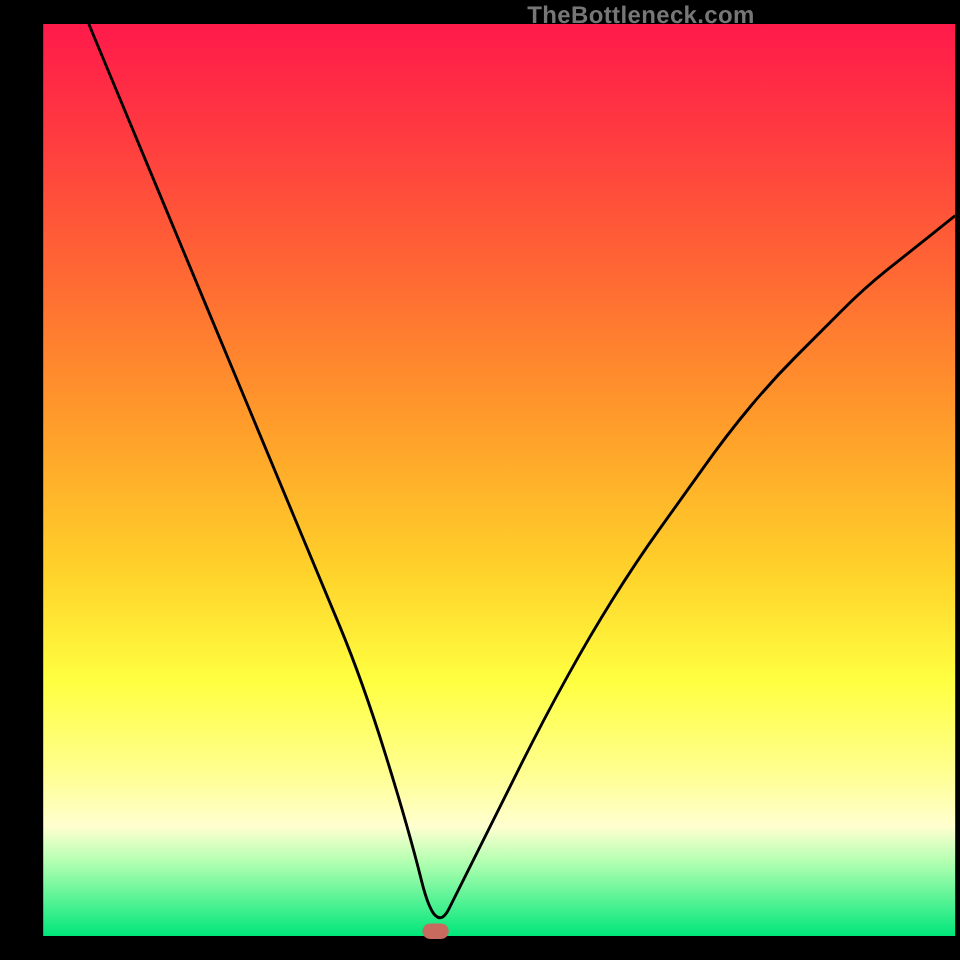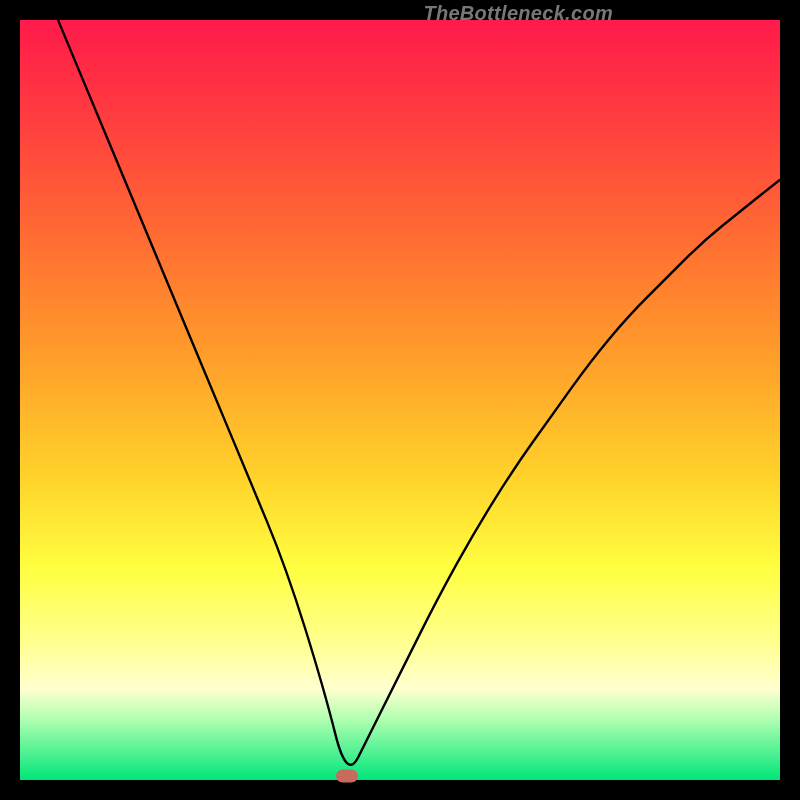--- a/index.html
+++ b/index.html
@@ -7,24 +7,23 @@
     padding: 0;
     width: 800px;
     height: 800px;
     background: #000;
     position: relative;
     font-family: Arial, Helvetica, sans-serif;
   }
   .frame {
     position: absolute;
     top: 0;
-    left: 0;
+    left: 16px;
     width: 635px;
     height: 800px;
-    font-style: italic;
   }
   .plot-bg {
     position: absolute;
     top: 20px;
     left: 20px;
     width: 760px;
     height: 760px;
     background: linear-gradient(to bottom,
       #ff1a4b 0%,
       #ff3a40 12%,

